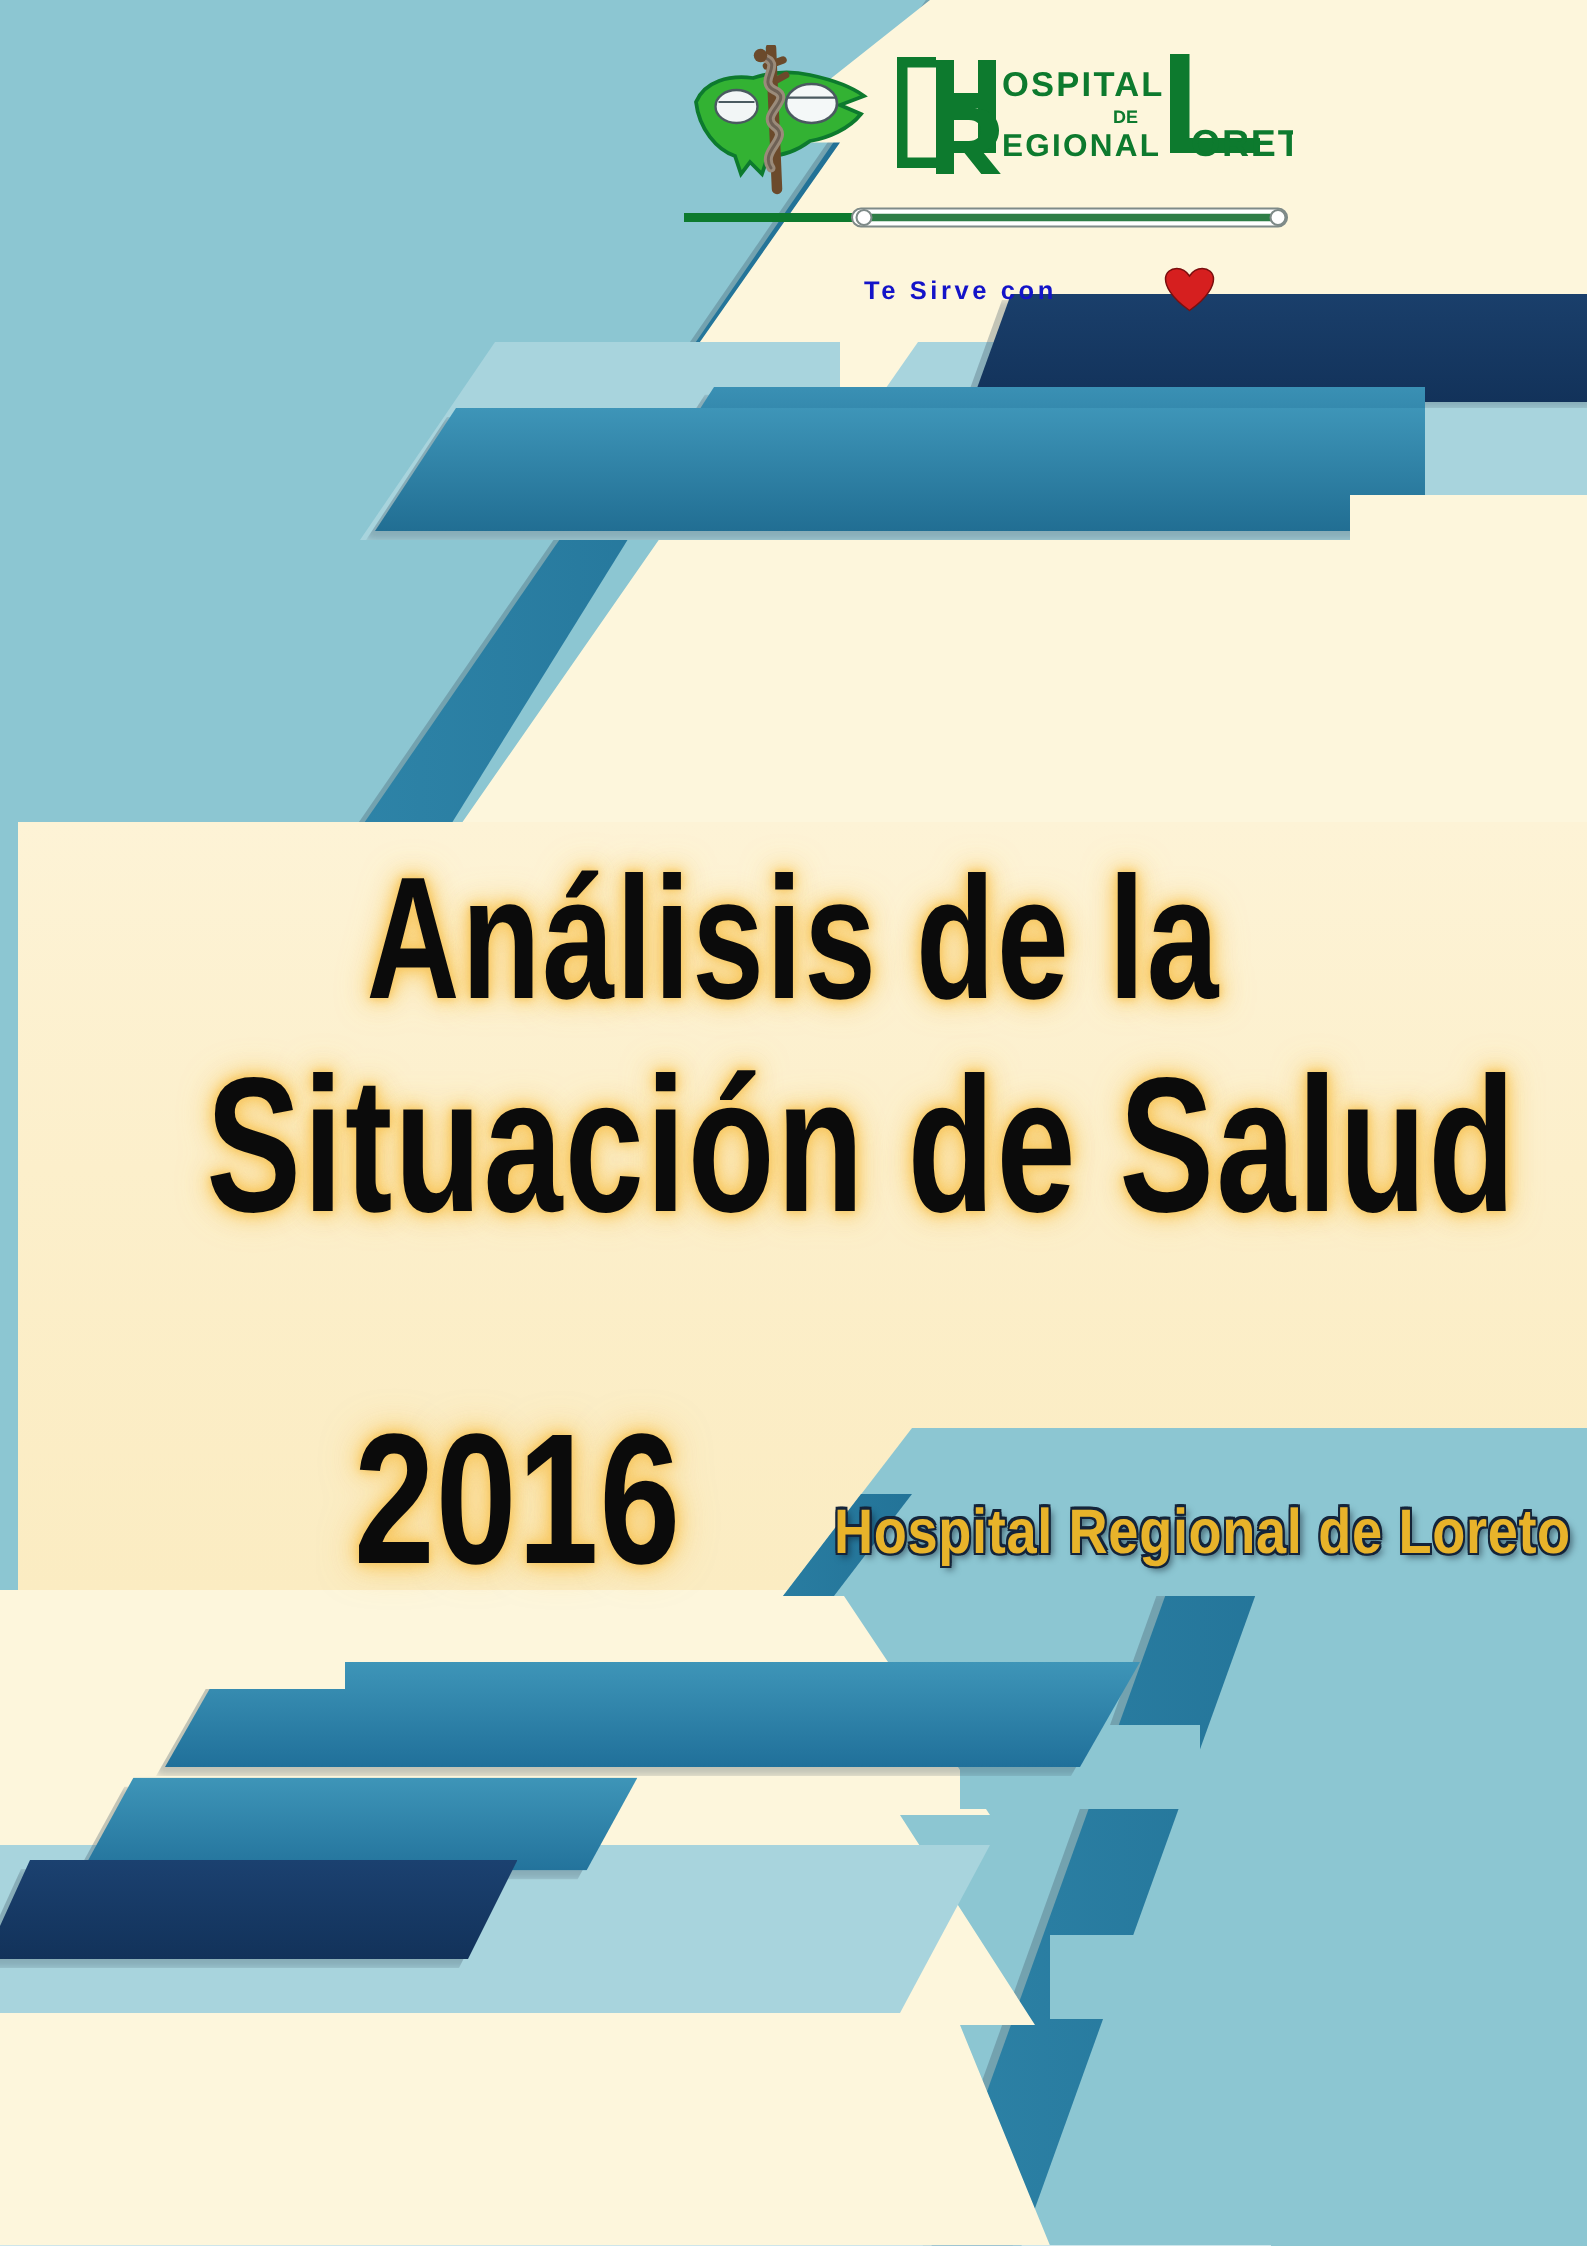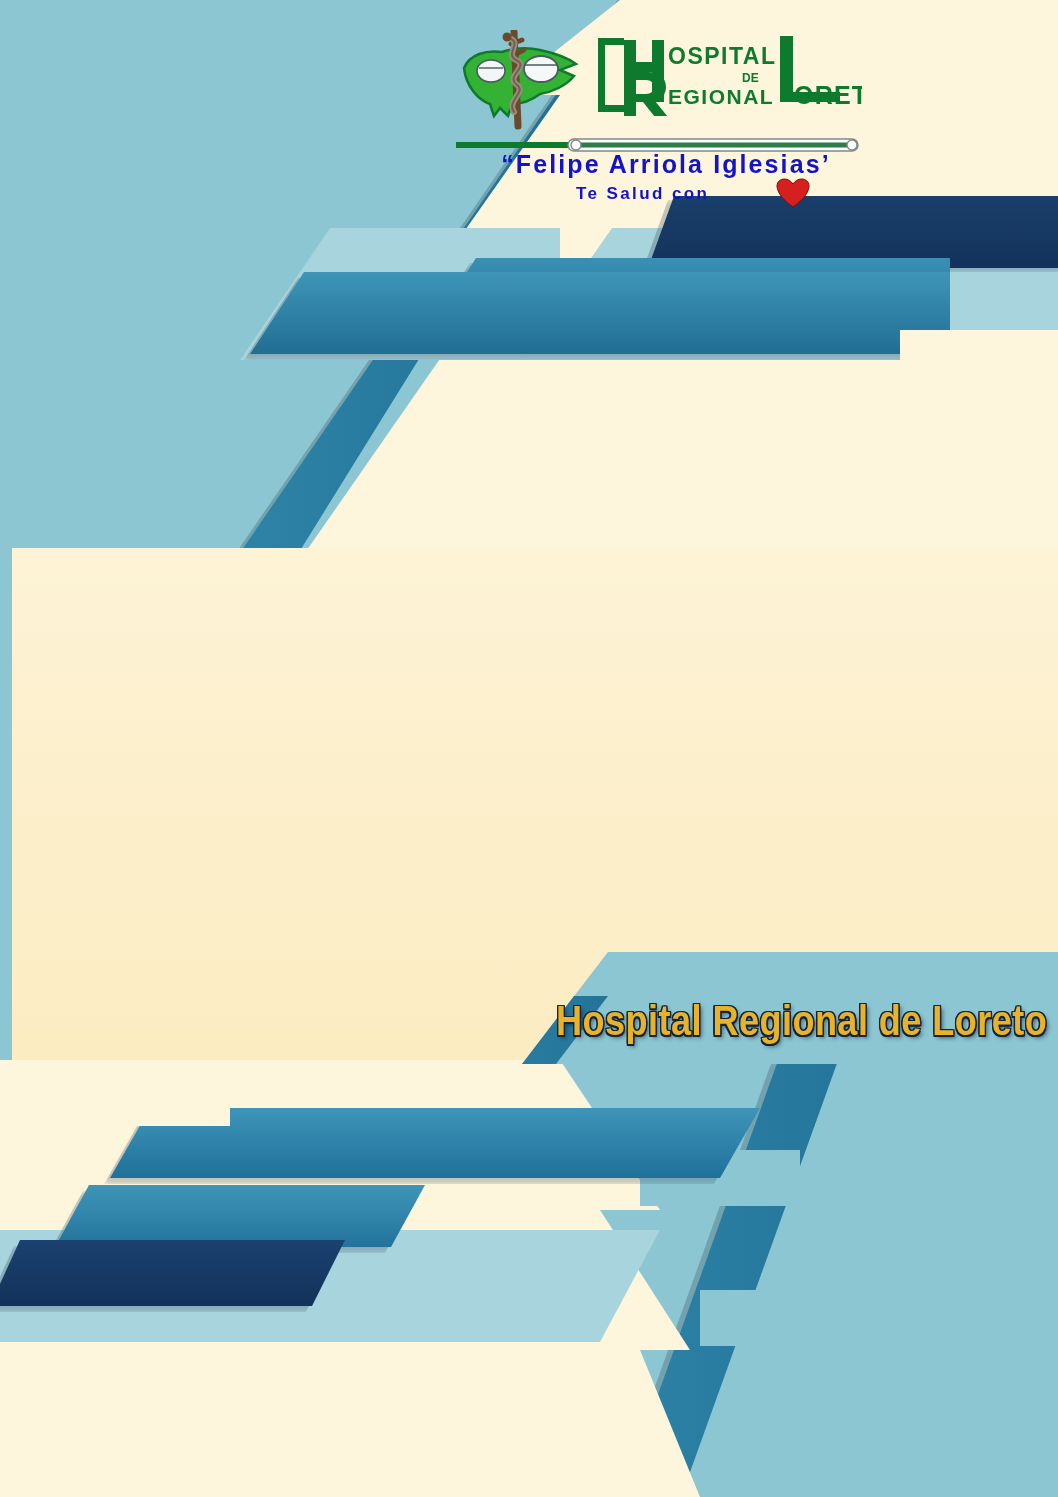--- a/index.html
+++ b/index.html
@@ -259,21 +259,28 @@
 
   <div class="layer shadow b-navyB-sh"></div>
   <div class="layer b-navyB"></div>
 
   <div class="layer smallCreamB"></div>
 
   <div class="band"></div>
   <div class="bandCut"></div>
   <div class="bandCutStripe"></div>
 
-
+  <div class="titleWrap">
+    <div class="tline" id="t1">Análisis  de   la</div>
+    <div class="tline" id="t2">Situación  de  Salud</div>
+  </div>
+
+  <div class="yearRow">
+    <div id="year">2016</div>
+  </div>
   <div id="subtitle">Hospital Regional de Loreto</div>
 
   <div id="logo">
 
     <svg class="logoMark" viewBox="0 0 130 100">
       <path d="M8 38 C14 24 30 20 46 22 C58 18 70 17 84 20 C98 23 112 28 120 34
                L104 40 L118 46 C110 56 96 62 84 64 C76 70 66 74 56 74
                L52 86 L44 78 L38 86 L34 74 C22 70 10 56 8 38 Z" fill="#33B233" stroke="#0D7A2E" stroke-width="2.5"></path>
 
       <ellipse cx="35" cy="41" rx="14" ry="11" fill="#F2F6F6" stroke="#4A5A60" stroke-width="1.6"></ellipse>
@@ -309,22 +316,21 @@
     </svg>
 
     <svg class="thermo" viewBox="0 0 410 14" preserveAspectRatio="none">
       <rect x="0" y="4" width="118" height="6" fill="#0D7A2E"></rect>
       <rect x="112" y="1" width="290" height="12" rx="6" fill="#FFFFFF" stroke="#7E8A88" stroke-width="1.4"></rect>
       <rect x="122" y="4.5" width="272" height="5" rx="2.5" fill="#2E7D46"></rect>
       <circle cx="120" cy="7" r="5" fill="#FFFFFF" stroke="#7E8A88" stroke-width="1.4"></circle>
       <circle cx="396" cy="7" r="5" fill="#FFFFFF" stroke="#7E8A88" stroke-width="1.4"></circle>
     </svg>
 
-    <div id="orgName">“Felipe Arriola Iglesias’</div>
-    <div id="tagline">Te Salud con</div>
+    <div id="tagline">Te Sirve con</div>
 
     <svg id="heart" viewBox="0 0 34 30">
       <path d="M17 29 C4 20 1 12 1 8 C1 3.5 4.5 1 8.5 1 C12 1 15 3 17 6
                C19 3 22 1 25.5 1 C29.5 1 33 3.5 33 8 C33 12 30 20 17 29 Z" fill="#D61F1F" stroke="#7A0F0F" stroke-width="1"></path>
     </svg>
   </div>
 
 </div>
 
 </body></html>

